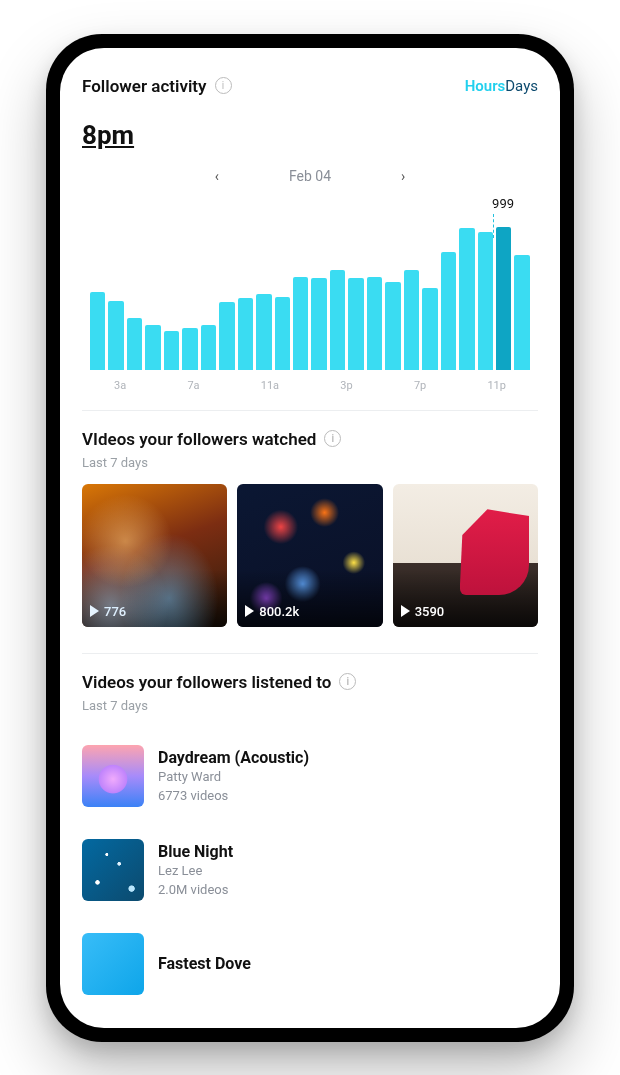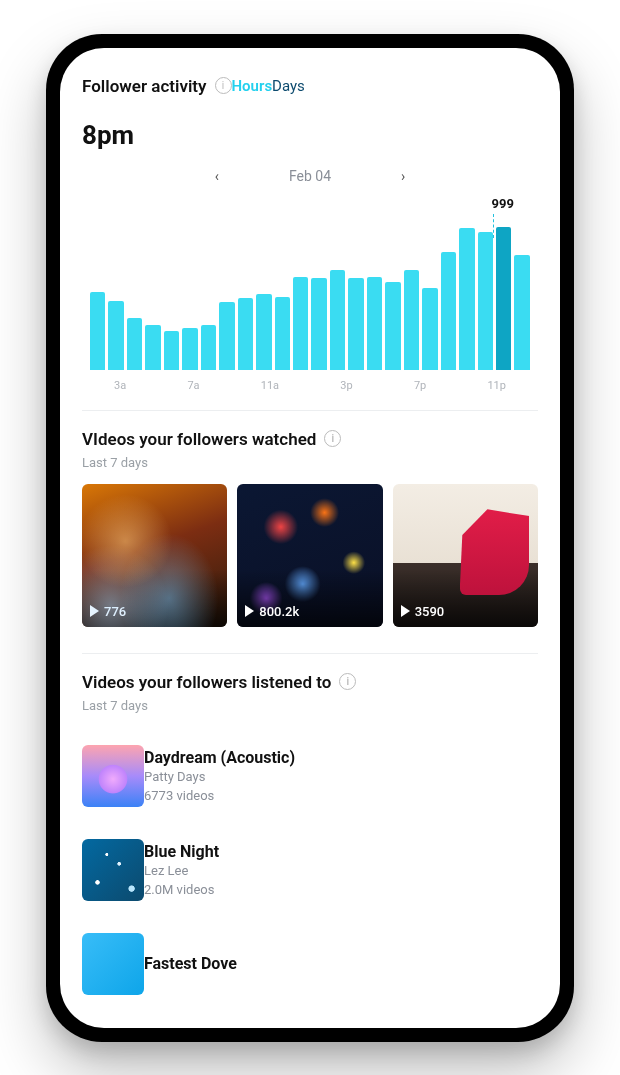--- a/index.html
+++ b/index.html
@@ -2,35 +2,35 @@
 <html><head>
 <meta charset="utf-8">
 <style>
   html,body{margin:0;padding:0;background:#fff;font-family:-apple-system,BlinkMacSystemFont,"Segoe UI",Roboto,Helvetica,Arial,sans-serif;}
   .stage{width:620px;height:1075px;position:relative;display:flex;align-items:center;justify-content:center;}
   .phone{width:500px;height:980px;border-radius:56px;background:#000;padding:14px;box-shadow:0 30px 60px rgba(0,0,0,.25),0 10px 20px rgba(0,0,0,.15);position:relative;}
   .phone::before{content:"";position:absolute;inset:0;border-radius:56px;background:linear-gradient(135deg,#22d3ee 0%,#000 40%,#000 60%,#ec4899 100%);z-index:-1;filter:blur(.5px);}
   .screen{width:100%;height:100%;background:#fff;border-radius:44px;overflow:hidden;position:relative;}
   .content{padding:28px 22px 0 22px;height:100%;box-sizing:border-box;overflow:hidden;}
 
-  .header{display:flex;align-items:center;}
+  .header{display:flex;align-items:center;justify-content:space-between;}
   .header-left{display:flex;align-items:center;gap:8px;}
   .title{font-size:17px;font-weight:600;color:#111;}
   .info-icon{width:15px;height:15px;border:1.3px solid #bbb;border-radius:50%;display:inline-flex;align-items:center;justify-content:center;font-size:10px;color:#bbb;line-height:1;}
   .tabs{display:flex;font-size:15px;}
   .tab{color:#0c4a6e;cursor:pointer;}
   .tab.active{color:#22d0ee;font-weight:600;}
 
-  .big-hour{font-size:26px;font-weight:700;color:#111;margin:24px 0 18px 0;}
+  .big-hour{font-size:26px;font-weight:700;color:#111;margin:24px 0 18px 0;text-decoration:underline;}
 
   .date-nav{display:flex;align-items:center;justify-content:center;gap:70px;color:#8a8f98;font-size:14px;margin-bottom:12px;}
   .chev{font-size:14px;color:#555;cursor:pointer;user-select:none;}
 
   .chart-wrap{position:relative;height:190px;border-bottom:1px solid #eceef0;padding-bottom:24px;margin-bottom:18px;}
-  .callout{position:absolute;top:0;right:24px;font-size:13px;color:#111;font-weight:700;}
+  .callout{position:absolute;top:0;right:24px;font-size:13px;color:#111;font-weight:400;}
   .callout-line{position:absolute;top:18px;right:44px;height:24px;border-left:1.5px dashed #22c1de;}
   .bars{position:absolute;left:8px;right:8px;bottom:40px;height:150px;display:flex;align-items:flex-end;gap:3px;}
   .bar{flex:1;border-radius:2px 2px 0 0;}
   .bar.active{background:#0ea5c4;}
   .bar.normal{background:#3adcf2;}
   .axis{position:absolute;left:8px;right:8px;bottom:18px;display:flex;justify-content:space-between;font-size:11px;color:#b0b4ba;padding:0 24px;}
 
   .section-title{display:flex;align-items:center;gap:8px;font-size:17px;font-weight:600;color:#111;margin-top:18px;}
   .subtitle{font-size:13px;color:#9aa0a6;margin-top:6px;margin-bottom:14px;}
 
@@ -51,21 +51,21 @@
               radial-gradient(circle at 20% 80%,#a855f7 0,transparent 10%),
               linear-gradient(160deg,#0b1733,#0a1026);}
   .t3{background:linear-gradient(180deg,#f3ede4 0%,#e9e1d5 55%,#3b2f2a 55%,#231c19 100%);}
   .t3::after{content:"";position:absolute;right:6%;top:18%;width:48%;height:60%;
     background:linear-gradient(180deg,#e11d48 0%,#be123c 100%);
     clip-path:polygon(40% 0,100% 8%,100% 100%,0 100%,4% 30%);
     border-radius:6px 6px 30px 6px;}
 
   .divider{height:1px;background:#eceef0;margin:26px 0 0 0;}
 
-  .song{display:flex;align-items:center;margin-top:32px;cursor:pointer;}
+  .song{display:flex;gap:14px;align-items:center;margin-top:32px;cursor:pointer;}
   .art{width:62px;height:62px;border-radius:6px;flex:0 0 62px;}
   .a1{background:radial-gradient(circle at 50% 55%,#f0abfc 0,#c084fc 30%,transparent 32%),
              linear-gradient(180deg,#fda4af 0%,#a78bfa 50%,#3b82f6 100%);}
   .a2{background:radial-gradient(circle at 25% 70%,#fff 0 3%,transparent 4%),
              radial-gradient(circle at 60% 40%,#e0f2fe 0 3%,transparent 4%),
              radial-gradient(circle at 80% 80%,#bae6fd 0 4%,transparent 5%),
              radial-gradient(circle at 40% 25%,#fff 0 2%,transparent 3%),
              linear-gradient(135deg,#0369a1,#0c4a6e);}
   .a3{background:linear-gradient(135deg,#38bdf8,#0ea5e9);}
   .song-title{font-size:16px;font-weight:700;color:#111;}
@@ -173,21 +173,21 @@
         <div class="section-title">
           <span>Videos your followers listened to</span>
           <span class="info-icon">i</span>
         </div>
         <div class="subtitle">Last 7 days</div>
 
         <div class="song">
           <div class="art a1"></div>
           <div>
             <div class="song-title">Daydream (Acoustic)</div>
-            <div class="song-artist">Patty Days</div>
+            <div class="song-artist">Patty Ward</div>
             <div class="song-count">6773 videos</div>
           </div>
         </div>
 
         <div class="song">
           <div class="art a2"></div>
           <div>
             <div class="song-title">Blue Night</div>
             <div class="song-artist">Lez Lee</div>
             <div class="song-count">2.0M videos</div>

